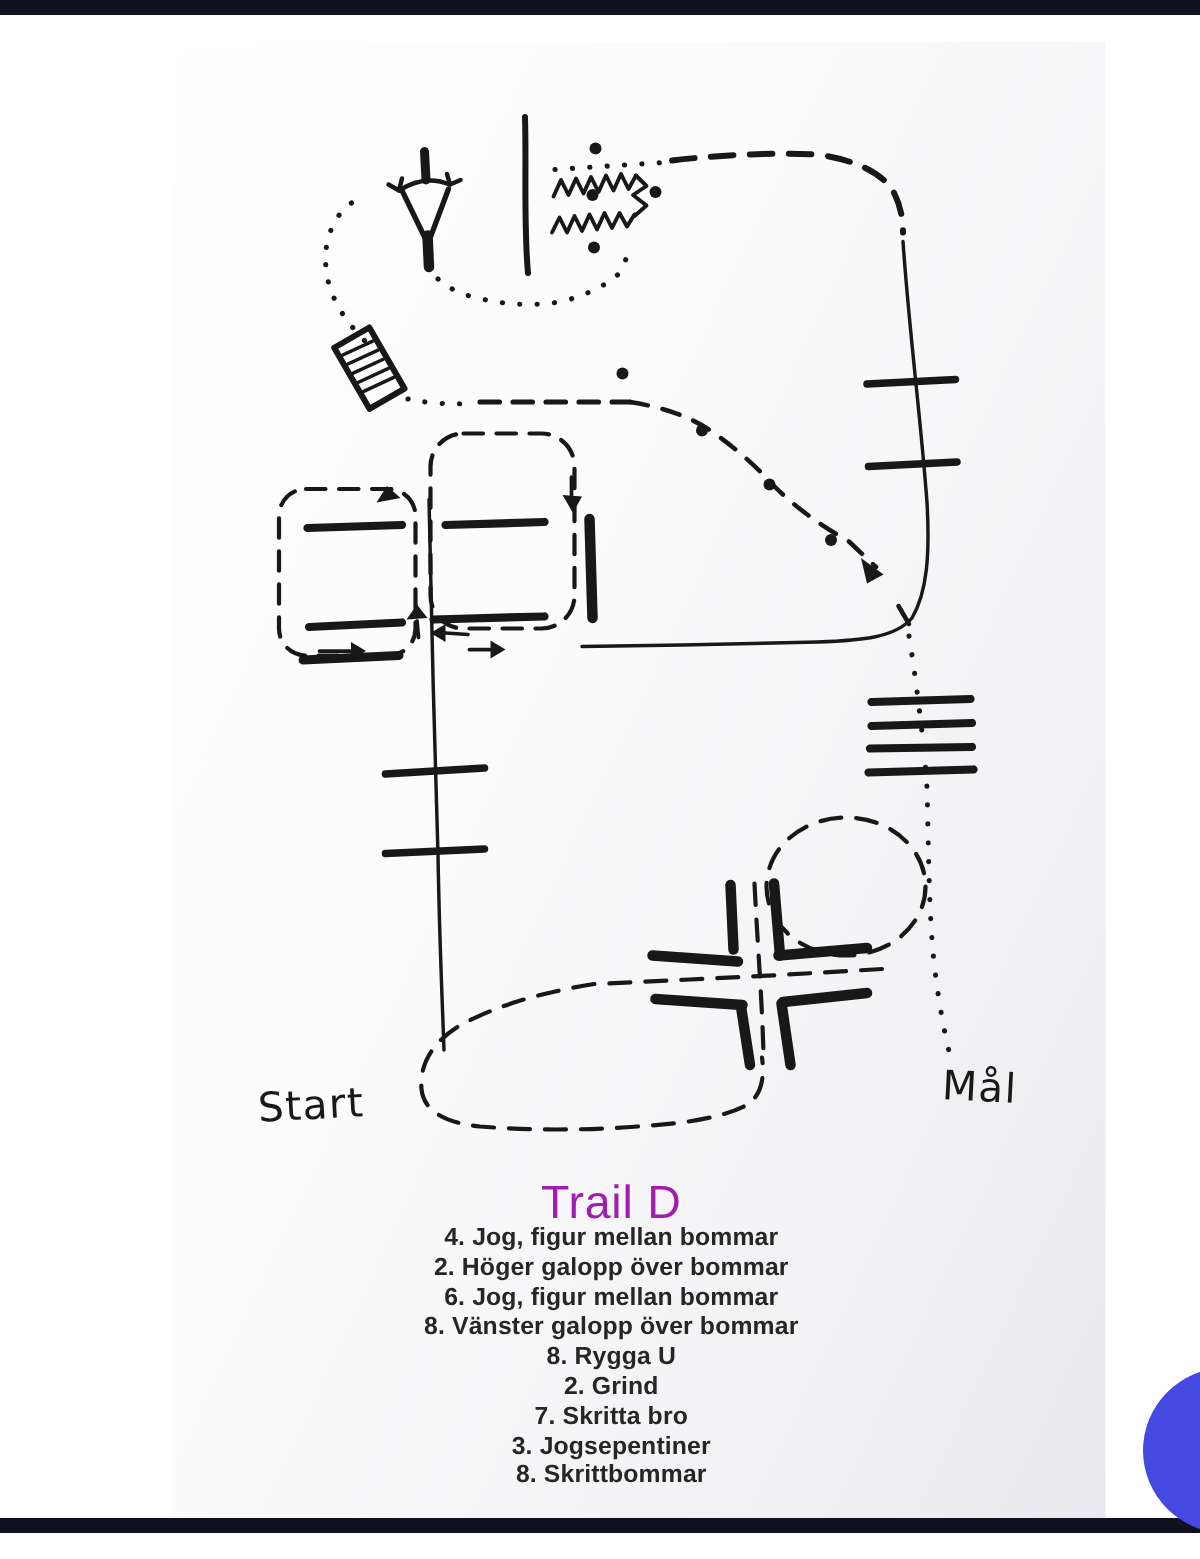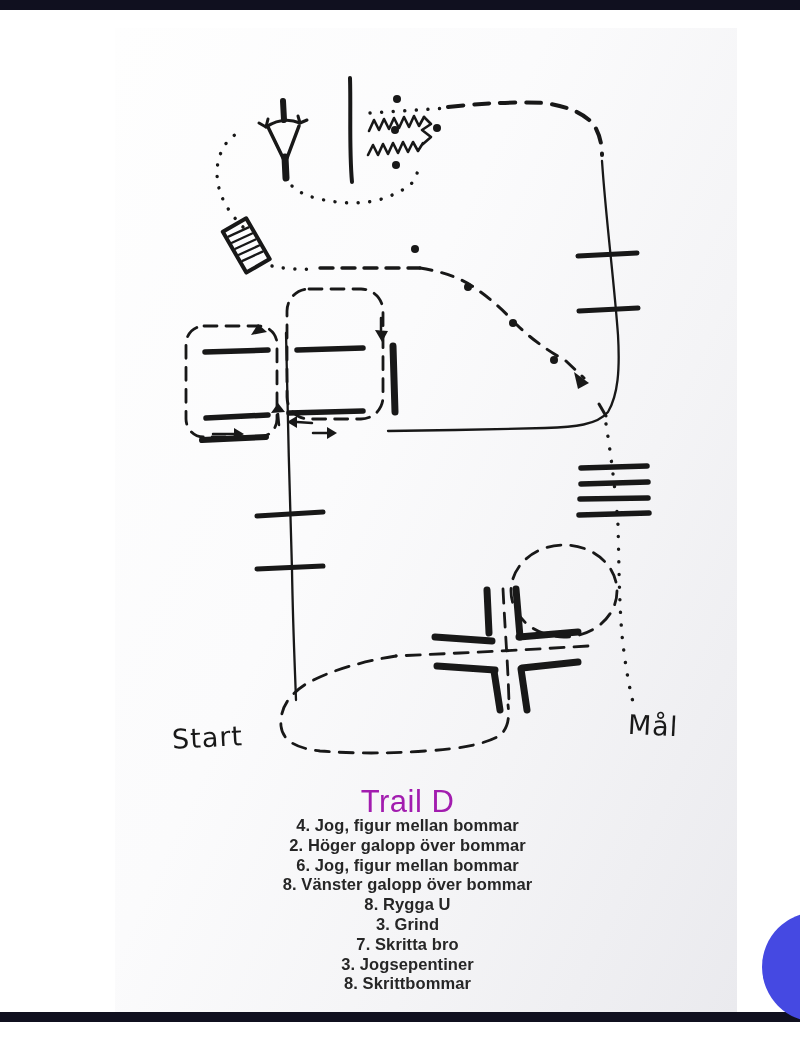--- a/index.html
+++ b/index.html
@@ -179,20 +179,20 @@
 <div class="hand-label goal-label">Mål</div>
 
 <div class="course-title">Trail D</div>
 
 <div class="course-list">
   <div>4. Jog, figur mellan bommar</div>
   <div>2. Höger galopp över bommar</div>
   <div>6. Jog, figur mellan bommar</div>
   <div>8. Vänster galopp över bommar</div>
   <div>8. Rygga U</div>
-  <div>3. Grind</div>
+  <div>2. Grind</div>
   <div>7. Skritta bro</div>
   <div>3. Jogsepentiner</div>
   <div>8. Skrittbommar</div>
 </div>
 
 <div class="edge-bar bottom"></div>
 <div class="fab"></div>
 
 </body></html>

